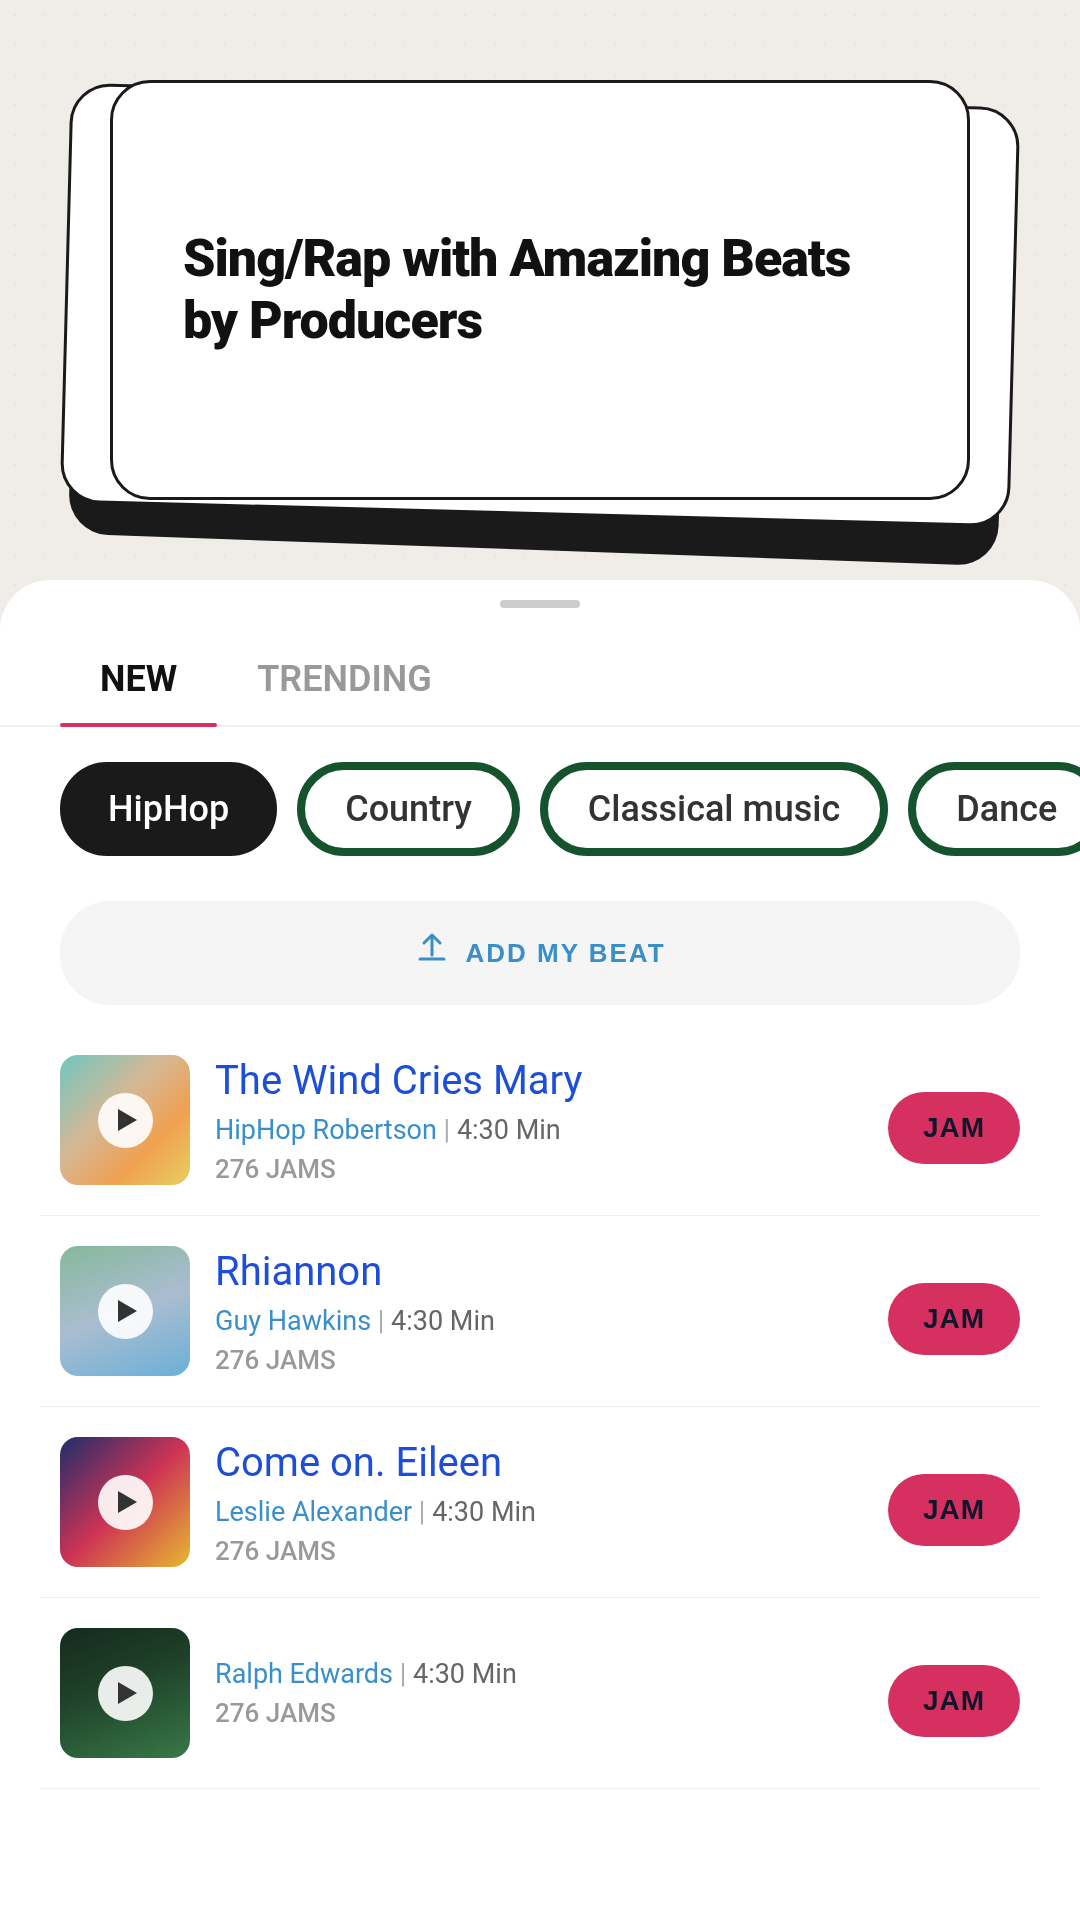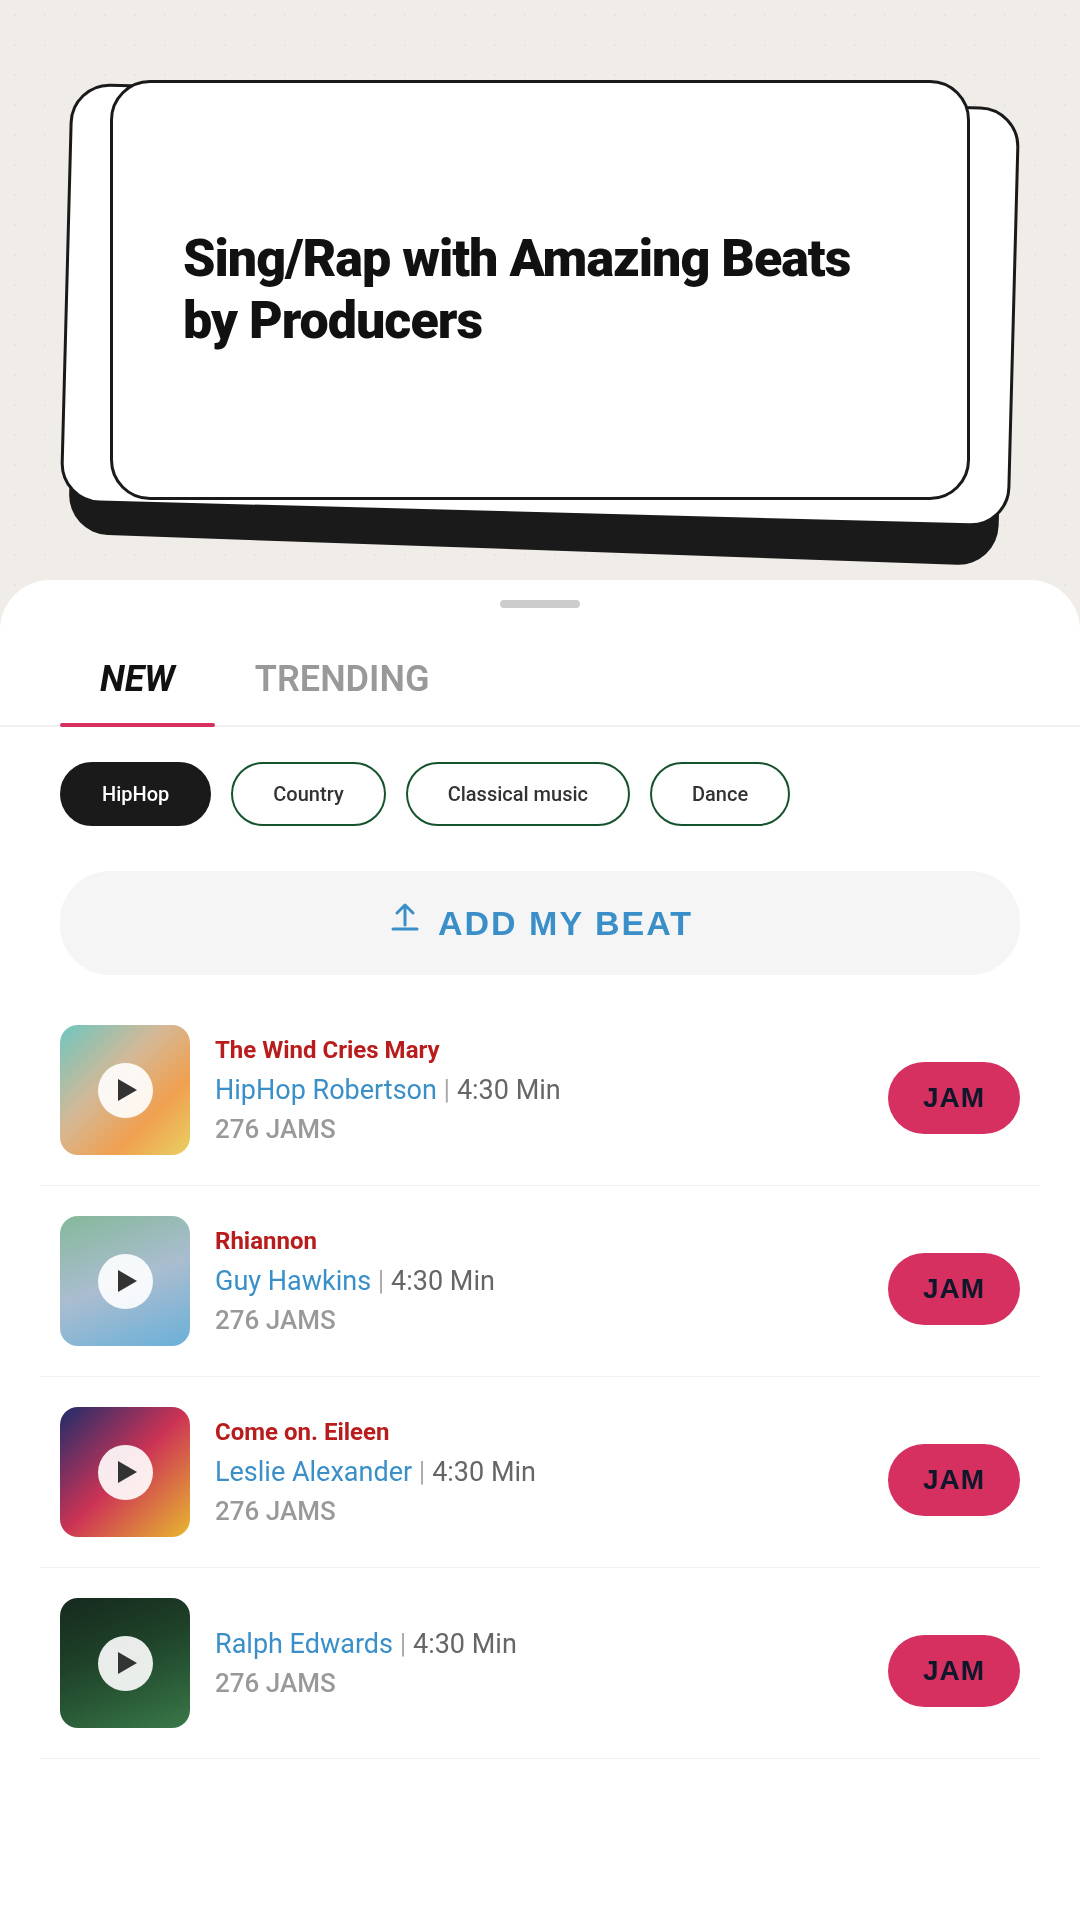--- a/index.html
+++ b/index.html
@@ -108,21 +108,20 @@
       font-weight: 600;
       padding: 20px 40px 25px;
       cursor: pointer;
       color: #999;
       position: relative;
     }
 
     .tab.active {
       color: #111;
       font-weight: 700;
-      font-style: italic;
     }
 
     .tab.active::after {
       content: '';
       position: absolute;
       bottom: -2px;
       left: 0;
       right: 0;
       height: 4px;
       background: #d63060;
@@ -134,25 +133,25 @@
       display: flex;
       gap: 20px;
       padding: 35px 60px;
       overflow-x: auto;
       scrollbar-width: none;
     }
 
     .genre-chip {
       padding: 18px 40px;
       border-radius: 50px;
-      font-size: 20px;
+      font-size: 36px;
       font-weight: 500;
       white-space: nowrap;
       cursor: pointer;
-      border: 2px solid #14532d;
+      border: 8px solid #14532d;
       background: white;
       color: #333;
     }
 
     .genre-chip.active {
       background: #1a1a1a;
       color: white;
       border-color: #1a1a1a;
     }
 
@@ -170,21 +169,21 @@
       border: none;
       width: calc(100% - 120px);
     }
 
     .add-beat-btn .upload-icon {
       font-size: 32px;
       color: #3a8fc9;
     }
 
     .add-beat-btn span {
-      font-size: 34px;
+      font-size: 26px;
       font-weight: 700;
       color: #3a8fc9;
       letter-spacing: 2px;
     }
 
     
     .track-list {
       padding: 0 40px;
     }
 
@@ -230,23 +229,23 @@
       border-width: 11px 0 11px 19px;
       border-color: transparent transparent transparent #333;
       margin-left: 4px;
     }
 
     .track-info {
       flex: 1;
     }
 
     .track-title {
-      font-size: 24px;
-      font-weight: 700;
-      color: #b91c1c;
+      font-size: 40px;
+      font-weight: 400;
+      color: #1d4ed8;
       margin-bottom: 10px;
     }
 
     .track-meta {
       font-size: 27px;
       color: #3a8fc9;
       margin-bottom: 8px;
     }
 
     .track-meta span.separator {

